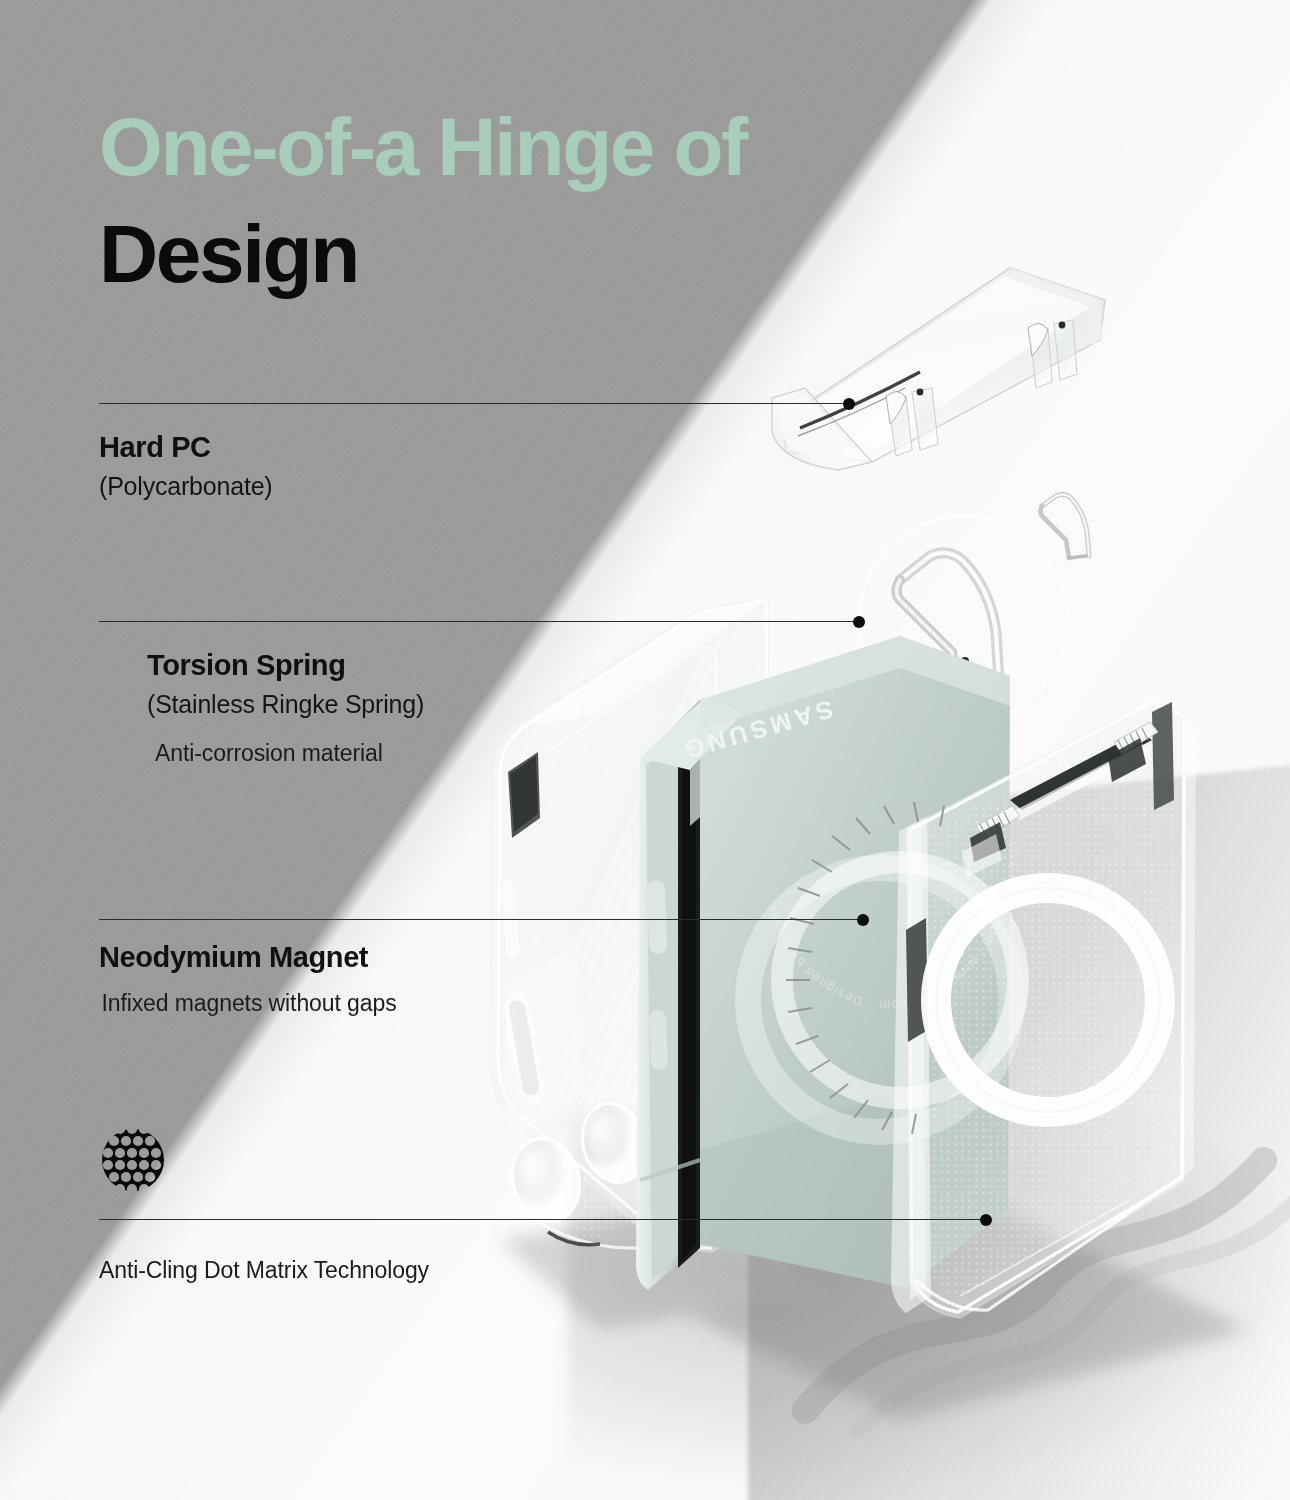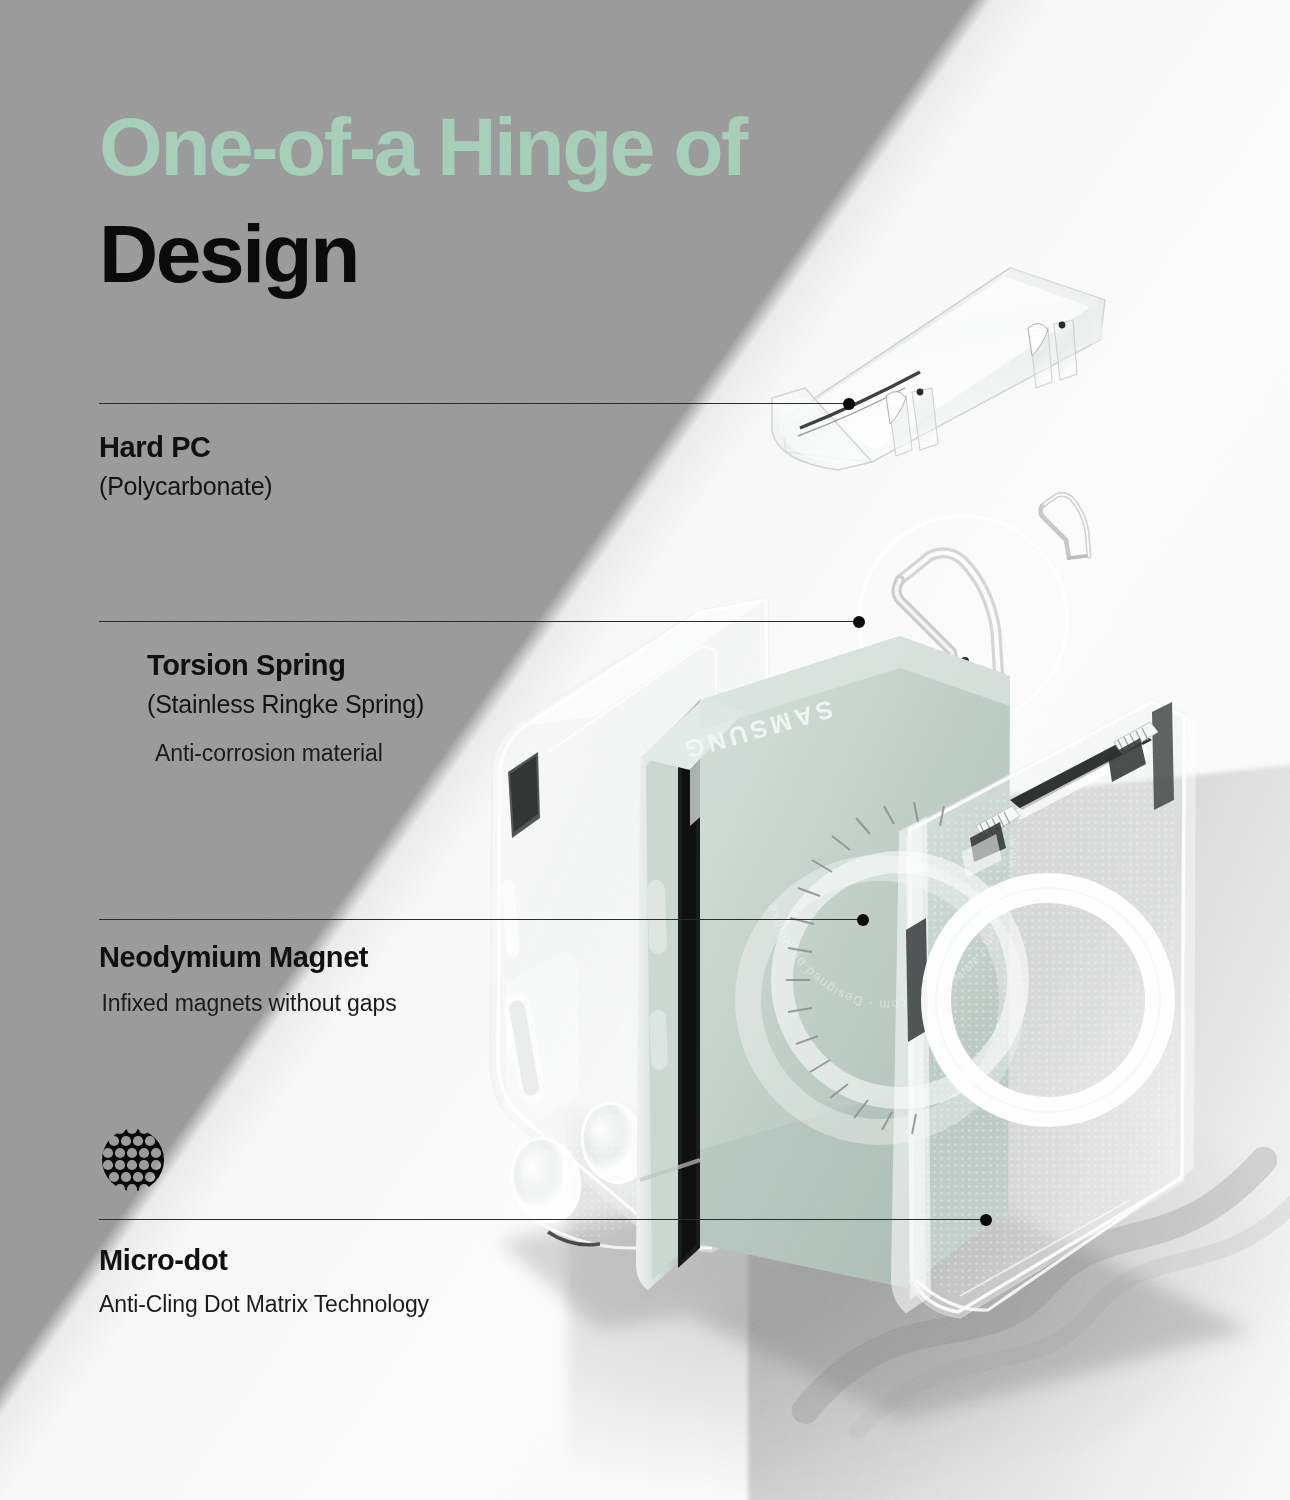--- a/index.html
+++ b/index.html
@@ -435,17 +435,16 @@
               <circle cx="33" cy="63" r="5.1"></circle>
             <circle cx="45" cy="63" r="5.1"></circle>
           </g>
         </mask>
       </defs>
       <rect x="0" y="0" width="68" height="68" fill="#0a0a0a" mask="url(#dotmask)"></rect>
     </svg>
   </div>
 
   <div class="spec" style="top:1243px;">
-    <div class="spec-title">Micro-dot</div>
     <div class="spec-desc" style="margin-top:12px;">Anti-Cling Dot Matrix Technology</div>
   </div>
 
 </div>
 
 </body></html>

